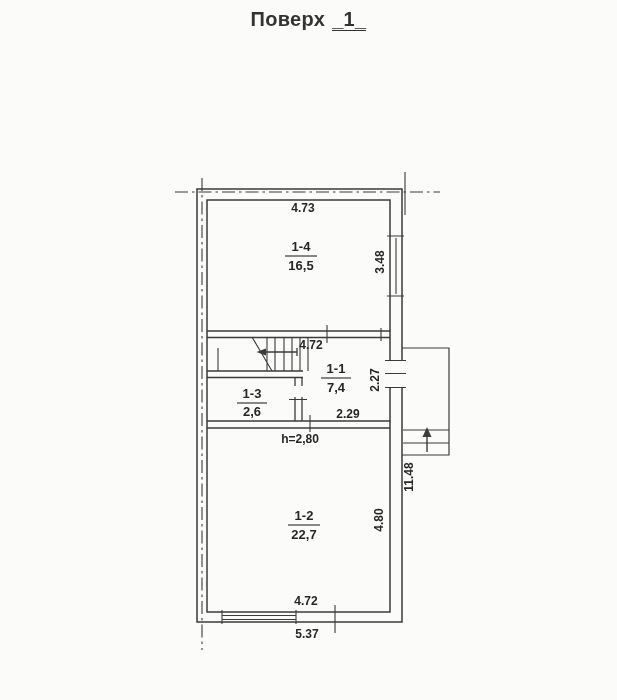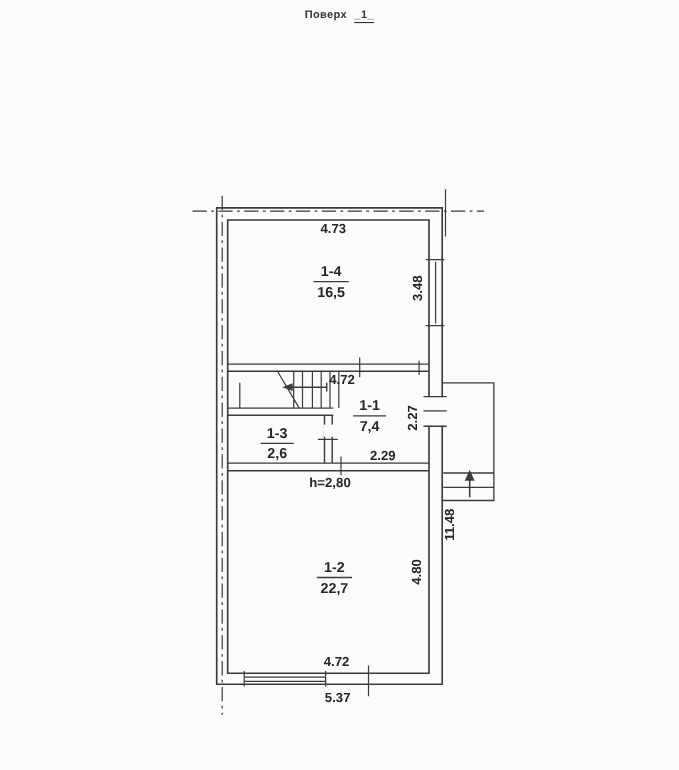--- a/index.html
+++ b/index.html
@@ -13,21 +13,21 @@
     width:617px;height:700px;
     background:var(--background);
     font-family:"Liberation Sans", sans-serif;
     color:var(--text);
     overflow:hidden;
   }
   .sheet{position:relative;width:617px;height:700px;}
   .title{
     position:absolute;top:8px;left:0;width:617px;
     text-align:center;
-    font-size:10px;font-weight:600;color:#333;
+    font-size:20px;font-weight:600;color:#333;
     letter-spacing:.3px;
   }
   .title .floor{
     display:inline-block;
     margin-left:7px;
     border-bottom:1.6px solid #333;
     line-height:1.05;
   }
   svg{position:absolute;left:0;top:0;}
   .plan-stroke{stroke:var(--line);fill:none;}

